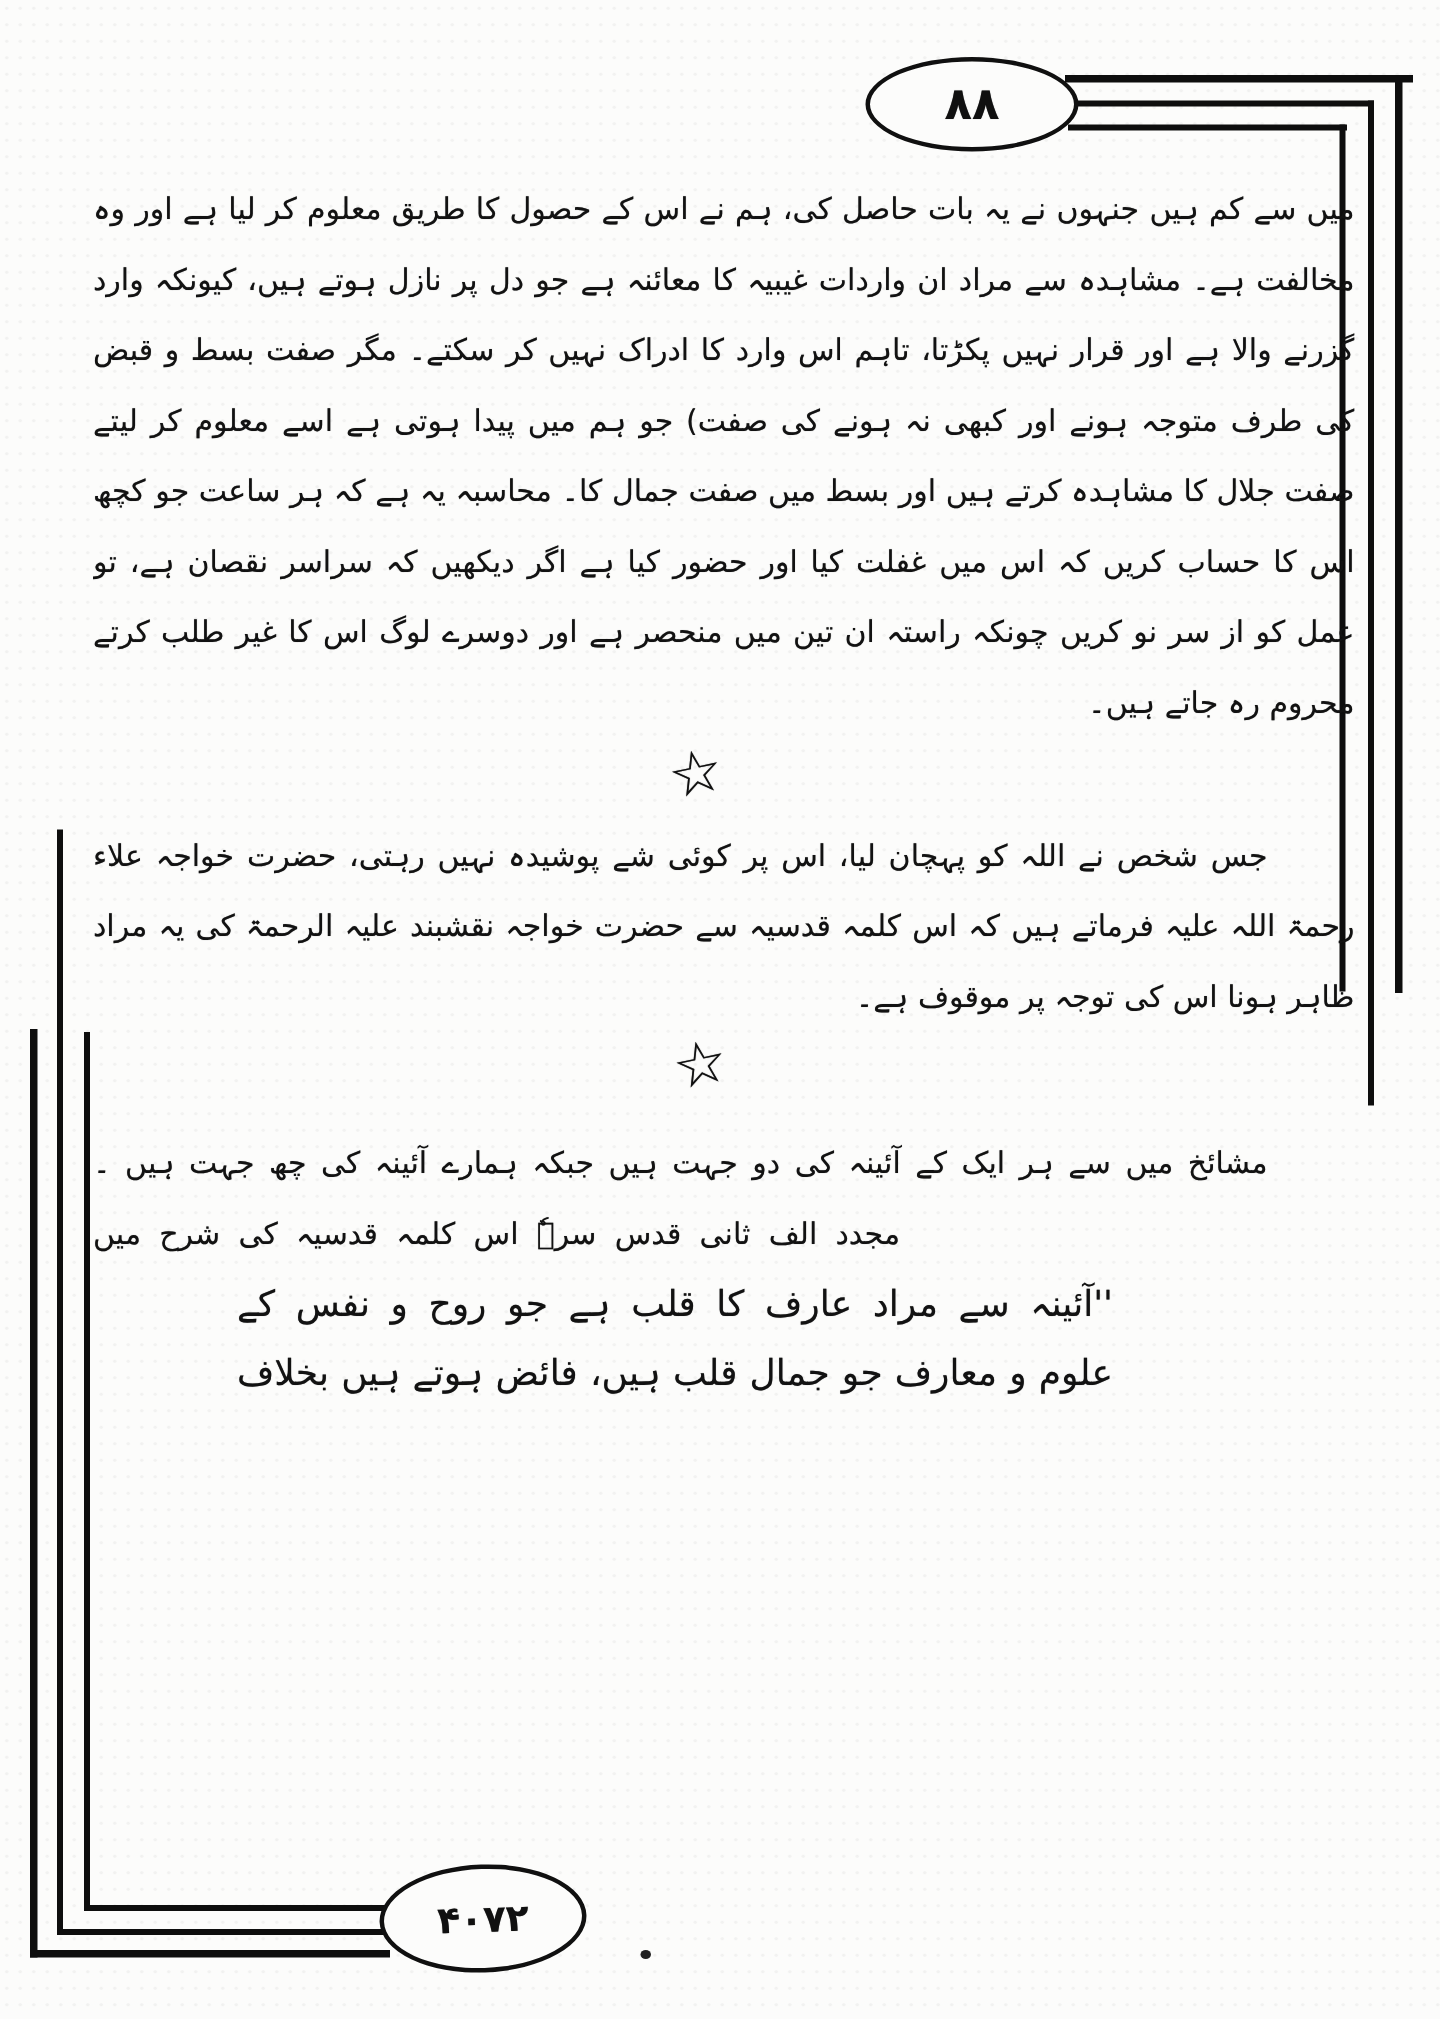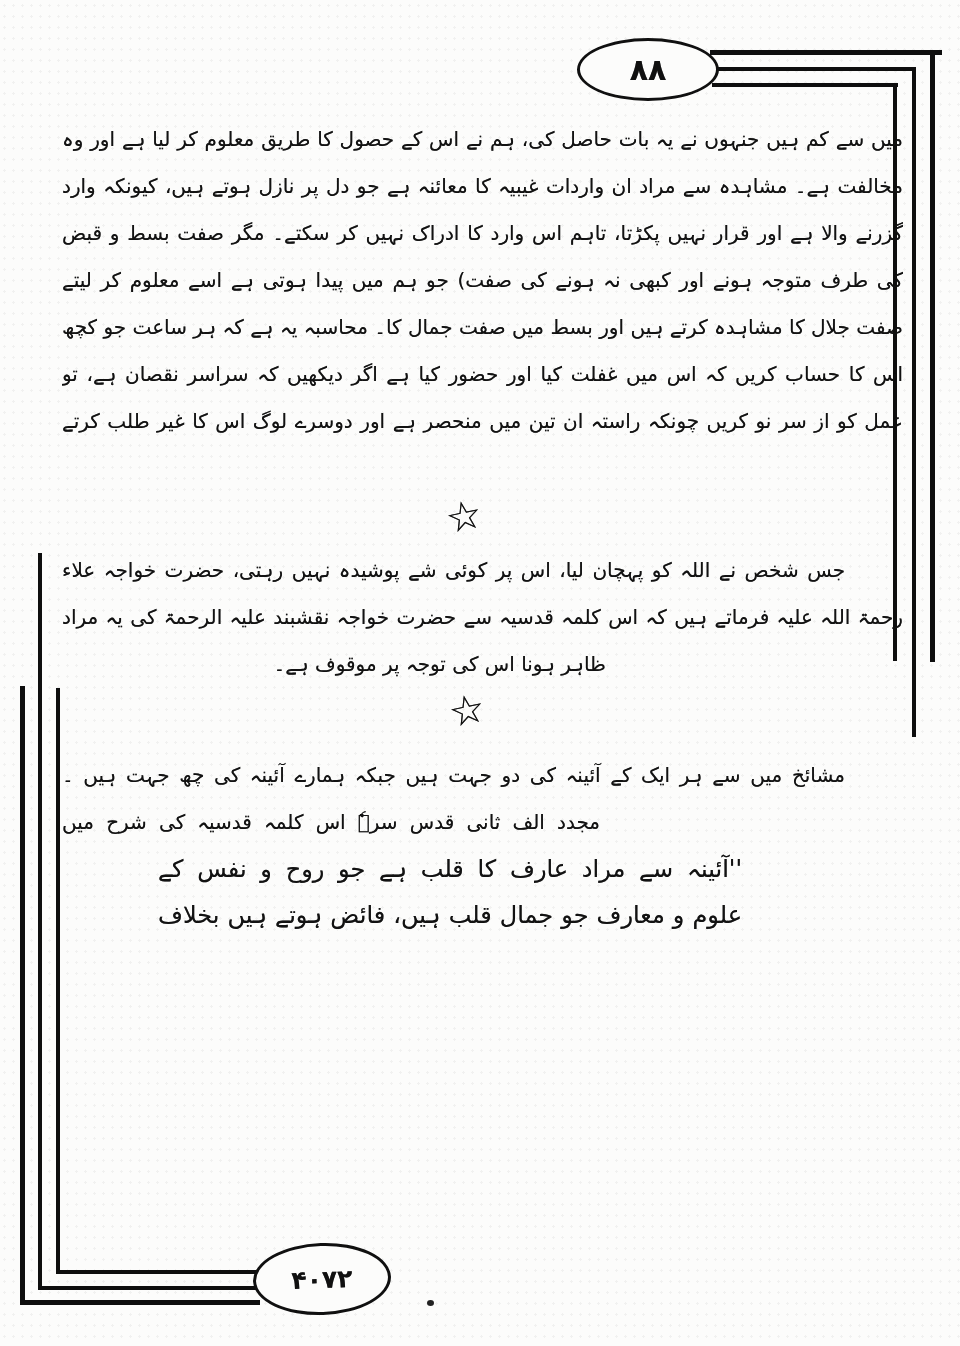--- a/index.html
+++ b/index.html
@@ -41,21 +41,21 @@
   .ln{
     height:47px;line-height:47px;font-size:20px;
     text-align:justify;text-align-last:justify;
     overflow:hidden;
   }
   .p1{top:116px;left:62px;right:57px;}
   .p2{top:547px;left:62px;right:57px;}
   .p3{top:752px;left:62px;right:57px;}
   .indent{text-indent:58px;}
   .end-right{text-align-last:right;}
-  .step-in-1{margin-right:297px;text-align-last:right;}
+  .step-in-1{text-align-last:right;}
   .step-in-2{margin-right:303px;text-align-last:right;}
   .quote{top:846px;left:158px;right:218px;}
   .quote .ln{height:46px;line-height:46px;font-size:24px;}
   
   .star{
     position:absolute;font-size:40px;color:#101010;
     transform:rotate(-12deg);line-height:1;
     text-shadow:0 0 .6px rgba(0,0,0,.7);
   }
   .star1{left:446px;top:496px;}
@@ -85,20 +85,21 @@
   <div class="oval oval-bottom urdu">۴۰۷۲</div>
 
   <div class="block p1 urdu">
     <div class="ln">میں سے کم ہیں جنہوں نے یہ بات حاصل کی، ہم نے اس کے حصول کا طریق معلوم کر لیا ہے اور وہ نفس کی</div>
     <div class="ln">مخالفت ہے۔ مشاہدہ سے مراد ان واردات غیبیہ کا معائنہ ہے جو دل پر نازل ہوتے ہیں، کیونکہ وارد جلدی</div>
     <div class="ln">گزرنے والا ہے اور قرار نہیں پکڑتا، تاہم اس وارد کا ادراک نہیں کر سکتے۔ مگر صفت بسط و قبض (دل کے خدا</div>
     <div class="ln">کی طرف متوجہ ہونے اور کبھی نہ ہونے کی صفت) جو ہم میں پیدا ہوتی ہے اسے معلوم کر لیتے ہیں، قبض میں</div>
     <div class="ln">صفت جلال کا مشاہدہ کرتے ہیں اور بسط میں صفت جمال کا۔ محاسبہ یہ ہے کہ ہر ساعت جو کچھ ہم پر گزرے</div>
     <div class="ln">اس کا حساب کریں کہ اس میں غفلت کیا اور حضور کیا ہے اگر دیکھیں کہ سراسر نقصان ہے، تو بازگشت کریں اور</div>
     <div class="ln">عمل کو از سر نو کریں چونکہ راستہ ان تین میں منحصر ہے اور دوسرے لوگ اس کا غیر طلب کرتے ہیں اس لیے</div>
+    <div class="ln end-right">محروم رہ جاتے ہیں۔</div>
   </div>
 
   <div class="star star1">☆</div>
 
   <div class="block p2 urdu">
     <div class="ln indent">جس شخص نے اللہ کو پہچان لیا، اس پر کوئی شے پوشیدہ نہیں رہتی، حضرت خواجہ علاء الدین عطار</div>
     <div class="ln">رحمۃ اللہ علیہ فرماتے ہیں کہ اس کلمہ قدسیہ سے حضرت خواجہ نقشبند علیہ الرحمۃ کی یہ مراد ہے کہ عارف پر اشیاء کا</div>
     <div class="ln step-in-1">ظاہر ہونا اس کی توجہ پر موقوف ہے۔</div>
   </div>
 

